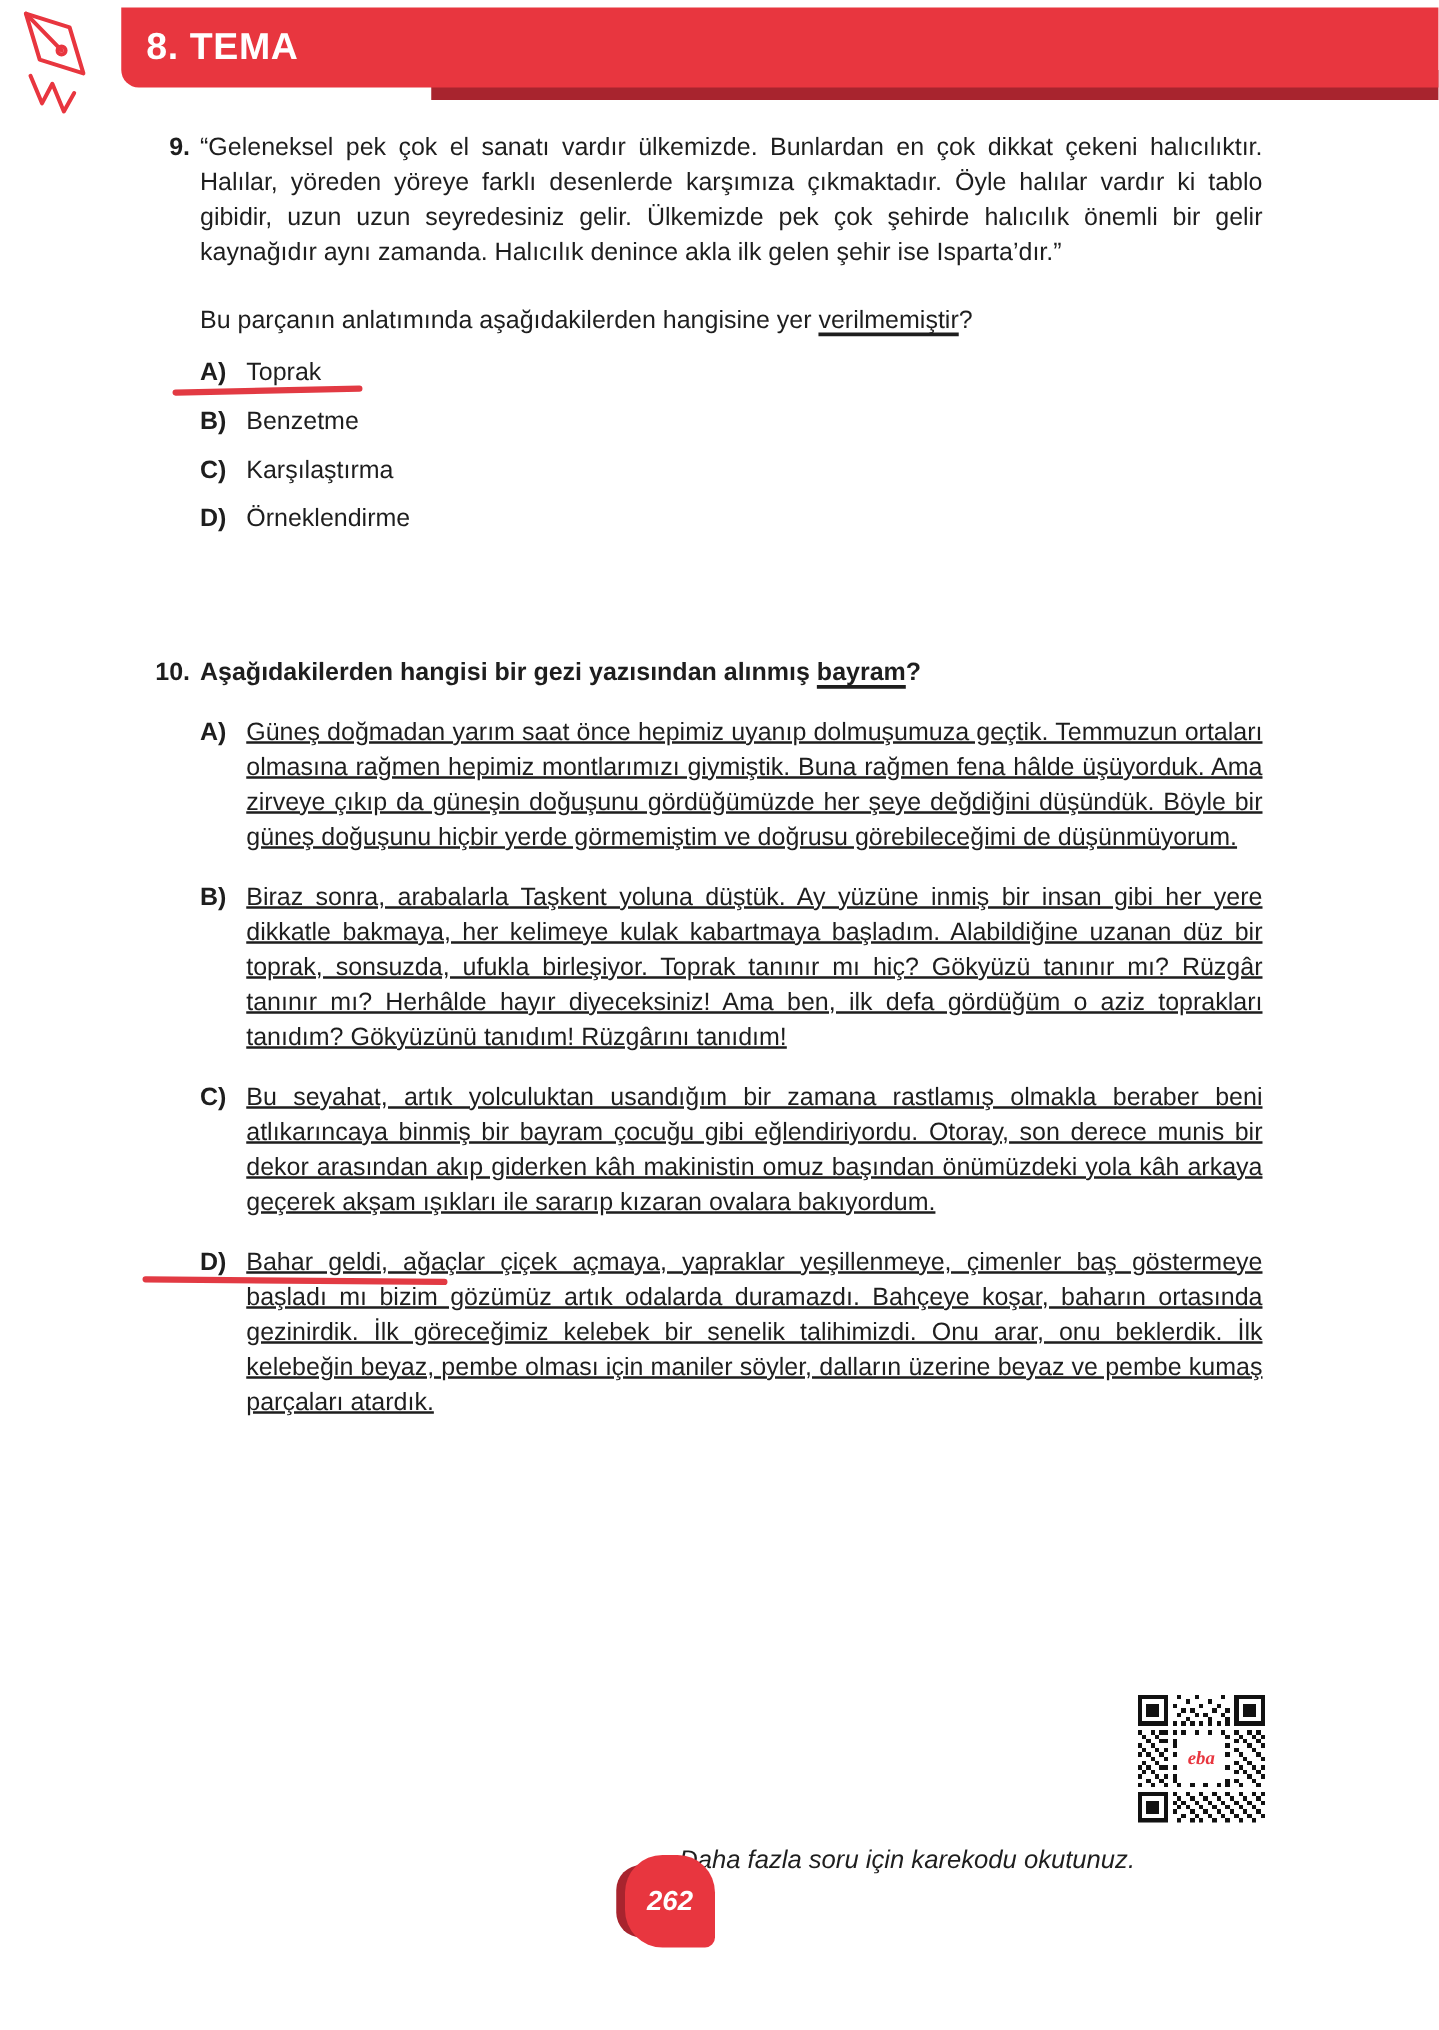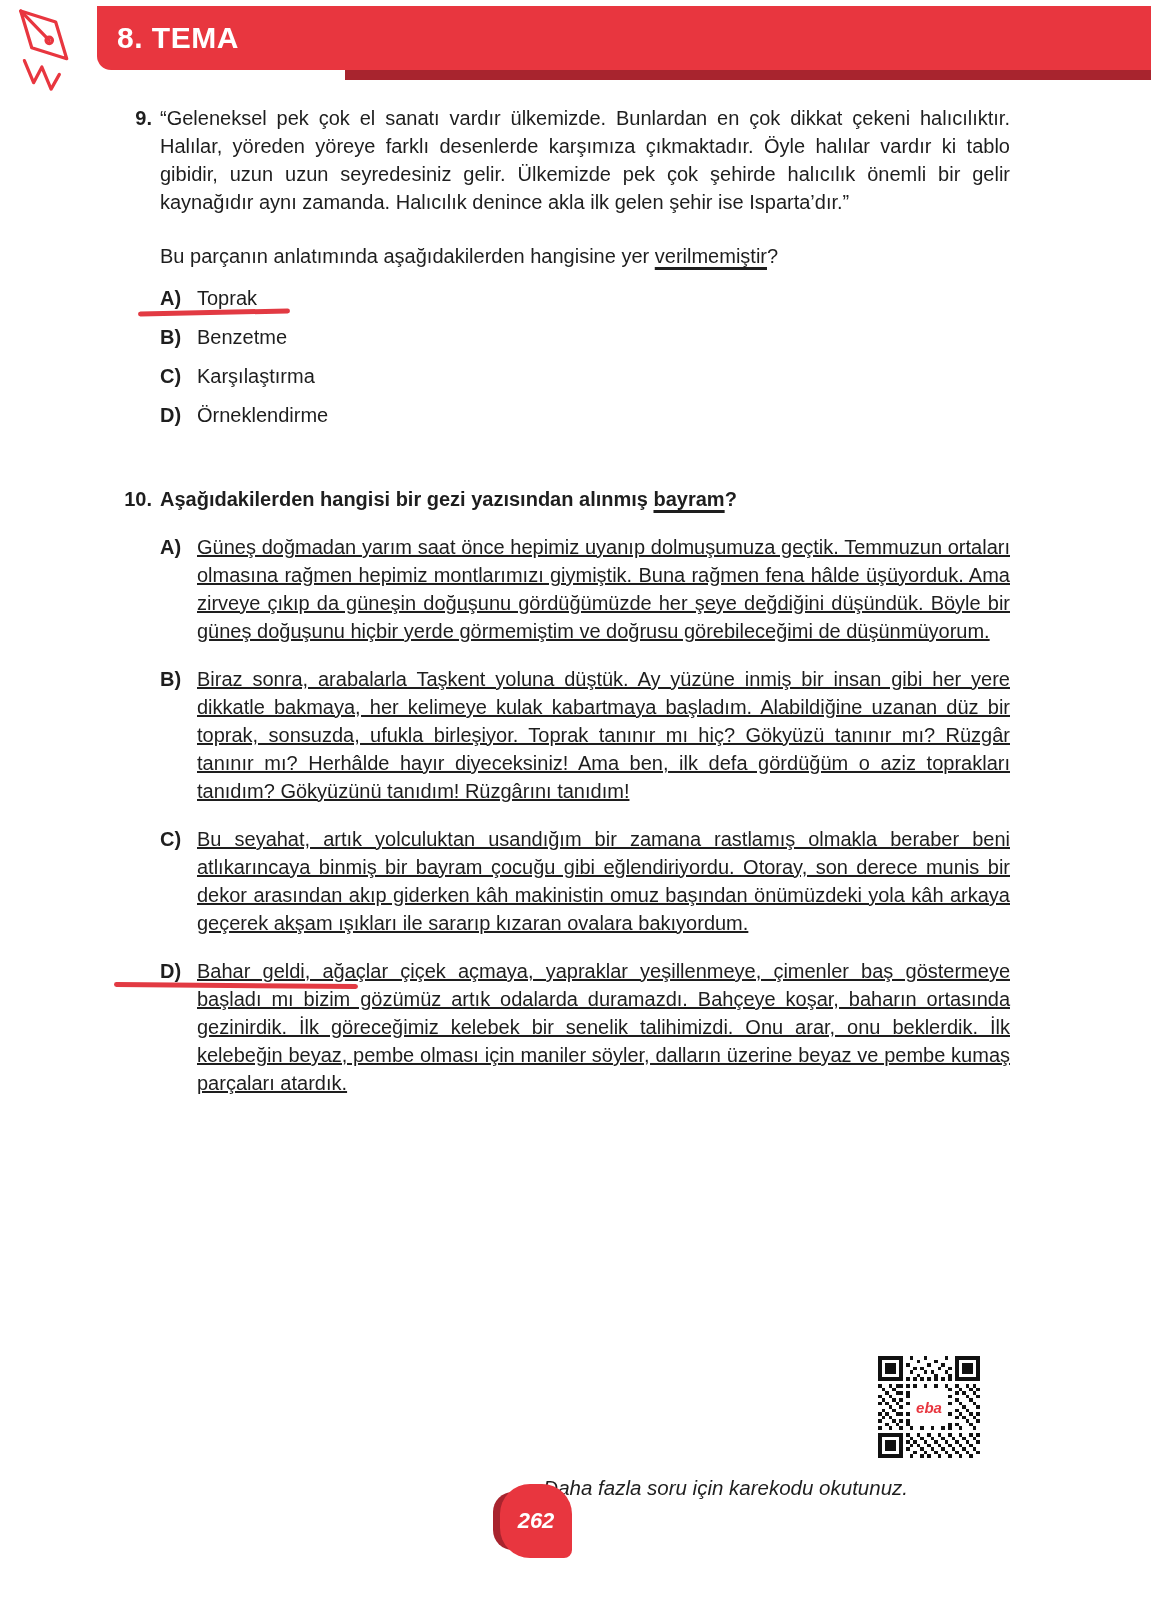--- a/index.html
+++ b/index.html
@@ -25,30 +25,30 @@
   .stem { margin:26px 0 0 40px; font-weight:400; }
   .stem-p { margin:0; font-weight:700; }
   .u { text-decoration:underline; text-decoration-thickness:2.5px; text-underline-offset:4px; }
 
   .opts-short { margin:14px 0 0 40px; }
   .opt { display:flex; position:relative; }
   .opts-short .opt { margin-bottom:11px; }
   .letter { flex:none; width:37px; font-weight:700; }
   .opt-p { margin:0; text-align:justify; flex:1;text-decoration:underline; }
 
-  .q10 { margin-top:56px; }
+  .q10 { margin-top:95px; }
   .opt.long { margin:20px 0 0 40px; }
 
   .ans-line { position:absolute; height:5px; background:#e23a43; border-radius:3px; pointer-events:none; }
   .ans-line.a9  { left:-22px; top:26px; width:152px; transform:rotate(-1.2deg); }
   .ans-line.d10 { left:-46px; top:26px; width:244px; transform:rotate(0.5deg); }
 
   
   .qr-caption { position:absolute; top:1476px; right:243px; margin:0; font-style:italic; font-size:20.5px; }
-  .qr { position:absolute; top:1356px; left:878px; width:102px; height:102px; }
+  .qr { position:absolute; top:1356px; left:910px; width:102px; height:102px;font-family:Liberation Serif, serif; }
   .qr svg { width:100%; height:100%; display:block; }
   .eba {
     position:absolute; left:50%; top:50%; transform:translate(-50%,-50%);
     width:36px; height:36px; border-radius:50%; background:#fff;
     display:flex; align-items:center; justify-content:center;
     color:#e8363f; font-weight:700; font-style:italic; font-size:15px;
   }
 
   .page-badge { position:absolute; left:500px; top:1484px; width:72px; height:74px; }
   .page-badge::before {

